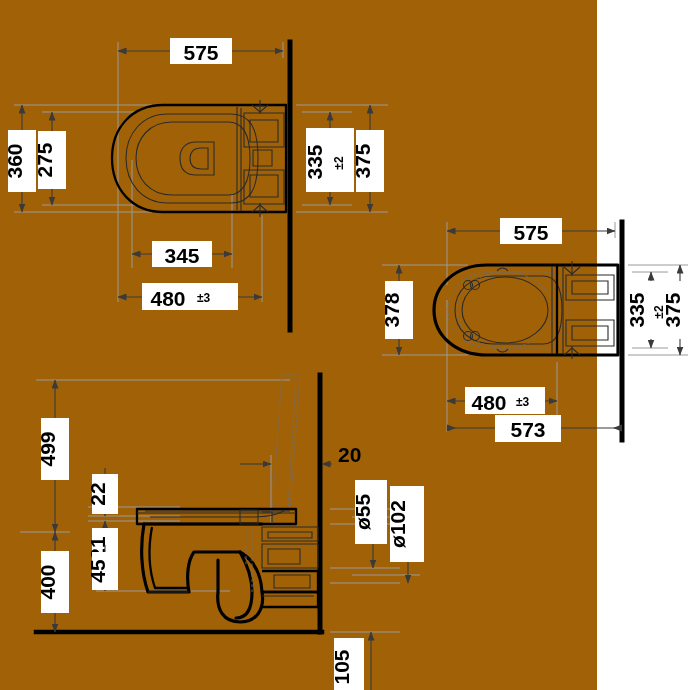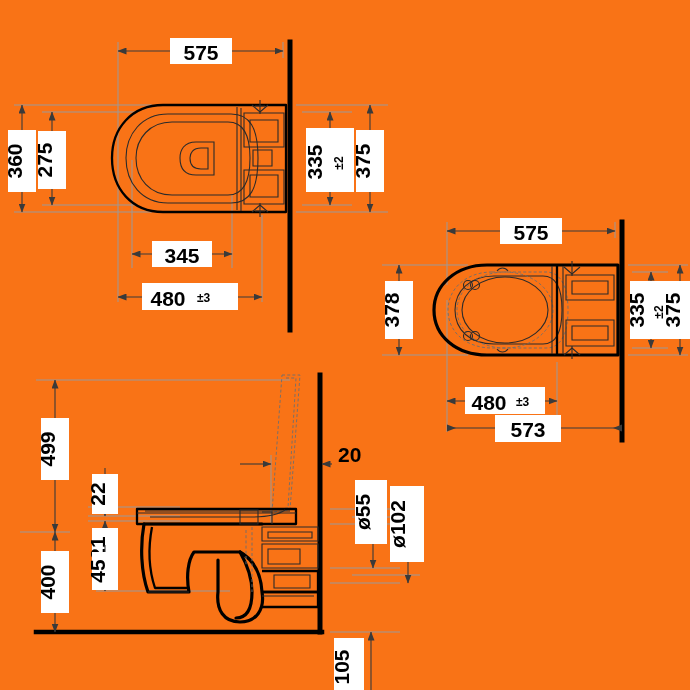--- a/index.html
+++ b/index.html
@@ -1,18 +1,18 @@
 <!DOCTYPE html>
 <html><head>
 <meta charset="utf-8">
 <style>
   html,body{margin:0;padding:0;background:#ffffff;}
   body{width:690px;height:690px;overflow:hidden;
        font-family:"Liberation Sans", sans-serif;}
-  #sheet{position:relative;width:690px;height:690px;background:#f97316;}
+  #sheet{position:relative;width:597px;height:690px;background:#a16207;}
   svg{display:block;}
   .dimtxt{font-family:"Liberation Sans", sans-serif;font-weight:bold;
           font-size:21px;fill:#000;}
   .dimtxt-sm{font-family:"Liberation Sans", sans-serif;font-weight:bold;
           font-size:12px;fill:#000;}
   .xline{stroke:#9a9a9a;stroke-width:1;fill:none;}
   .dimline{stroke:#3a3a3a;stroke-width:1.1;fill:none;}
   .wall{stroke:#000;stroke-width:5;fill:none;stroke-linecap:square;}
   .floor{stroke:#000;stroke-width:4.5;fill:none;stroke-linecap:square;}
   .obj{stroke:#000;stroke-width:2.3;fill:none;stroke-linejoin:round;}

